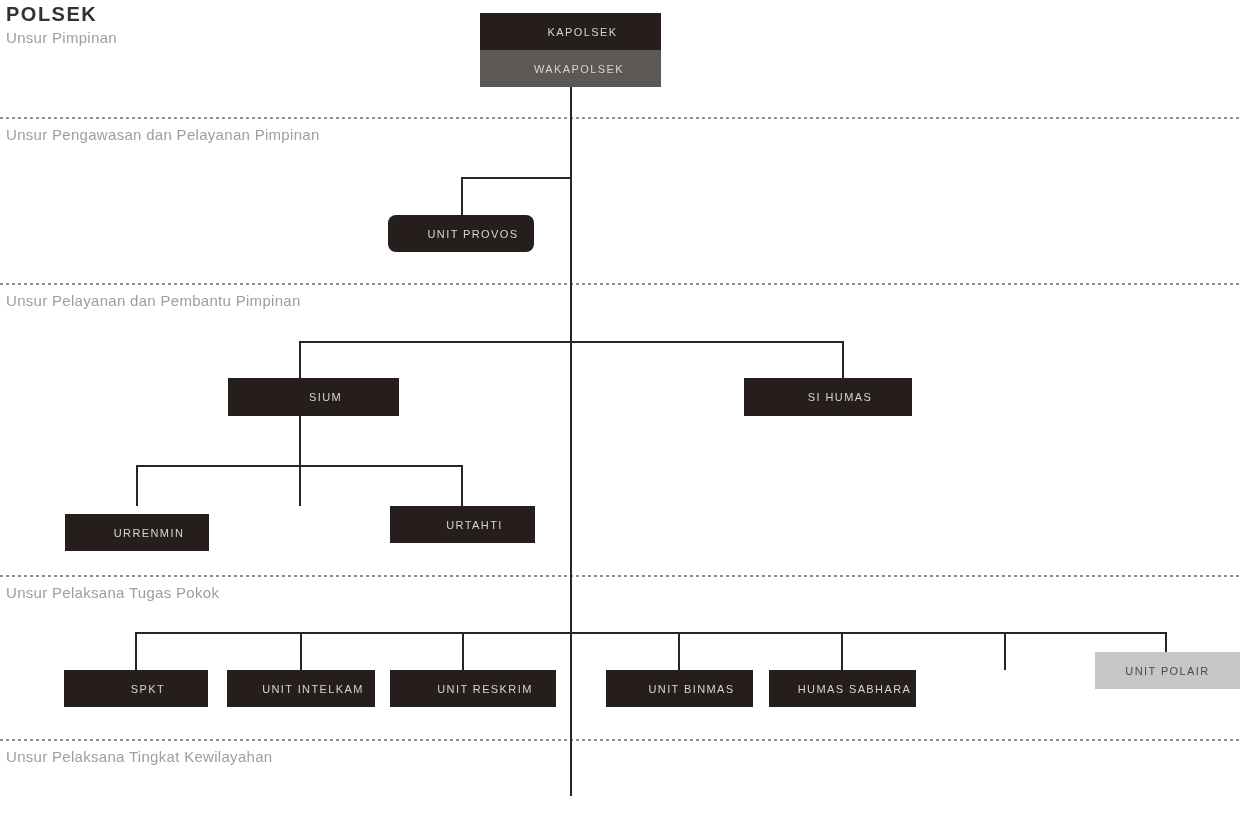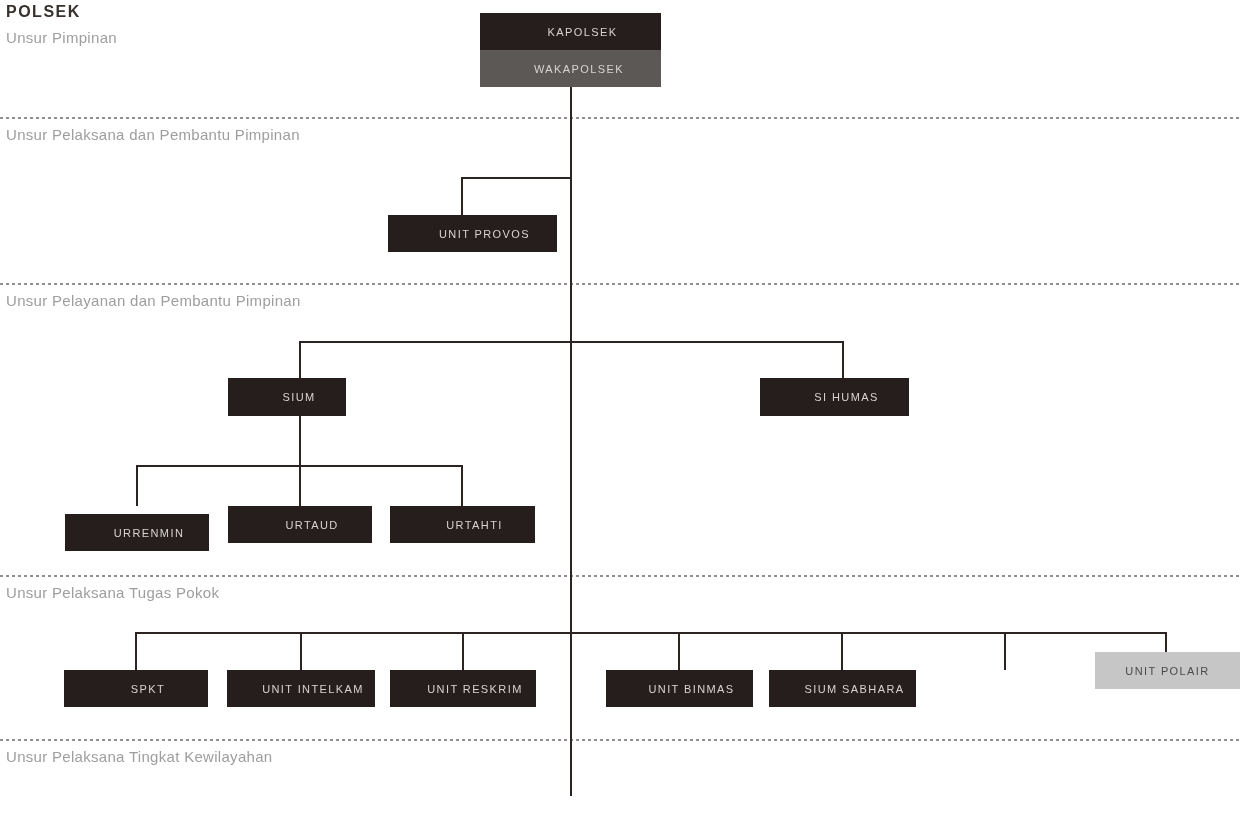--- a/index.html
+++ b/index.html
@@ -17,21 +17,21 @@
   html,body{margin:0;padding:0;background:var(--bg);}
   #stage{
     position:relative;
     width:1240px;height:834px;
     background:var(--bg);
     overflow:hidden;
     font-family:"Liberation Sans", sans-serif;
   }
   .page-title{
     position:absolute;
-    font-size:16px;font-weight:bold;letter-spacing:1.5px;
+    font-size:20px;font-weight:bold;letter-spacing:1.5px;
     color:var(--title);
   }
   .seclabel{
     position:absolute;
     font-size:15px;font-weight:normal;letter-spacing:0.3px;
     color:var(--label);
     white-space:nowrap;
   }
   .divider{
     position:absolute;left:0;width:1240px;height:2px;
@@ -49,21 +49,21 @@
   .box-light{background:var(--light-box);color:var(--dark-text);}
   .line{position:absolute;background:var(--line);}
 </style>
 </head>
 <body>
 
 <div id="stage">
 
   <div class="page-title" style="left:6px;top:3px;">POLSEK</div>
   <div class="seclabel" style="left:6px;top:29px;">Unsur Pimpinan</div>
-  <div class="seclabel" style="left:6px;top:126px;">Unsur Pelaksana dan Pembantu Pimpinan</div>
+  <div class="seclabel" style="left:6px;top:126px;">Unsur Pengawasan dan Pelayanan Pimpinan</div>
   <div class="seclabel" style="left:6px;top:292px;">Unsur Pelayanan dan Pembantu Pimpinan</div>
   <div class="seclabel" style="left:6px;top:584px;">Unsur Pelaksana Tugas Pokok</div>
   <div class="seclabel" style="left:6px;top:748px;">Unsur Pelaksana Tingkat Kewilayahan</div>
 
   <div class="divider" style="top:117px;"></div>
   <div class="divider" style="top:283px;"></div>
   <div class="divider" style="top:575px;"></div>
   <div class="divider" style="top:739px;"></div>
 
   <div class="line" style="left:570px;top:87px;width:2px;height:709px;"></div>
@@ -86,30 +86,29 @@
   <div class="line" style="left:300px;top:632px;width:2px;height:38px;"></div>
   <div class="line" style="left:462px;top:632px;width:2px;height:38px;"></div>
   <div class="line" style="left:678px;top:632px;width:2px;height:38px;"></div>
   <div class="line" style="left:841px;top:632px;width:2px;height:38px;"></div>
   <div class="line" style="left:1004px;top:632px;width:2px;height:38px;"></div>
   <div class="line" style="left:1165px;top:632px;width:2px;height:38px;"></div>
 
   <div class="box box-dark" style="left:480px;top:13px;width:181px;height:37px;">KAPOLSEK</div>
   <div class="box box-gray" style="left:480px;top:50px;width:181px;height:37px;">WAKAPOLSEK</div>
 
-  <div class="box box-dark" style="left:388px;top:215px;width:169px;height:37px;">UNIT PROVOS</div>
+  <div class="box box-dark" style="left:388px;top:215px;width:146px;height:37px;border-radius:8px;">UNIT PROVOS</div>
 
-  <div class="box box-dark" style="left:228px;top:378px;width:118px;height:38px;">SIUM</div>
-  <div class="box box-dark" style="left:760px;top:378px;width:149px;height:38px;">SI HUMAS</div>
+  <div class="box box-dark" style="left:228px;top:378px;width:171px;height:38px;">SIUM</div>
+  <div class="box box-dark" style="left:744px;top:378px;width:168px;height:38px;">SI HUMAS</div>
 
   <div class="box box-dark" style="left:65px;top:506px;width:144px;height:37px;margin-top:8px;">URRENMIN</div>
-  <div class="box box-dark" style="left:228px;top:506px;width:144px;height:37px;">URTAUD</div>
   <div class="box box-dark" style="left:64px;top:670px;width:144px;height:37px;">SPKT</div>
 
   <div class="box box-dark" style="left:390px;top:506px;width:145px;height:37px;">URTAHTI</div>
   <div class="box box-dark" style="left:227px;top:670px;width:148px;height:37px;">UNIT INTELKAM</div>
-  <div class="box box-dark" style="left:390px;top:670px;width:146px;height:37px;">UNIT RESKRIM</div>
+  <div class="box box-dark" style="left:390px;top:670px;width:166px;height:37px;">UNIT RESKRIM</div>
   <div class="box box-dark" style="left:606px;top:670px;width:147px;height:37px;">UNIT BINMAS</div>
-  <div class="box box-dark" style="left:769px;top:670px;width:147px;height:37px;">SIUM SABHARA</div>
+  <div class="box box-dark" style="left:769px;top:670px;width:147px;height:37px;">HUMAS SABHARA</div>
   <div class="box box-light" style="left:1095px;top:652px;width:145px;height:37px;">UNIT POLAIR</div>
 
 
 </div>
 
 </body></html>

